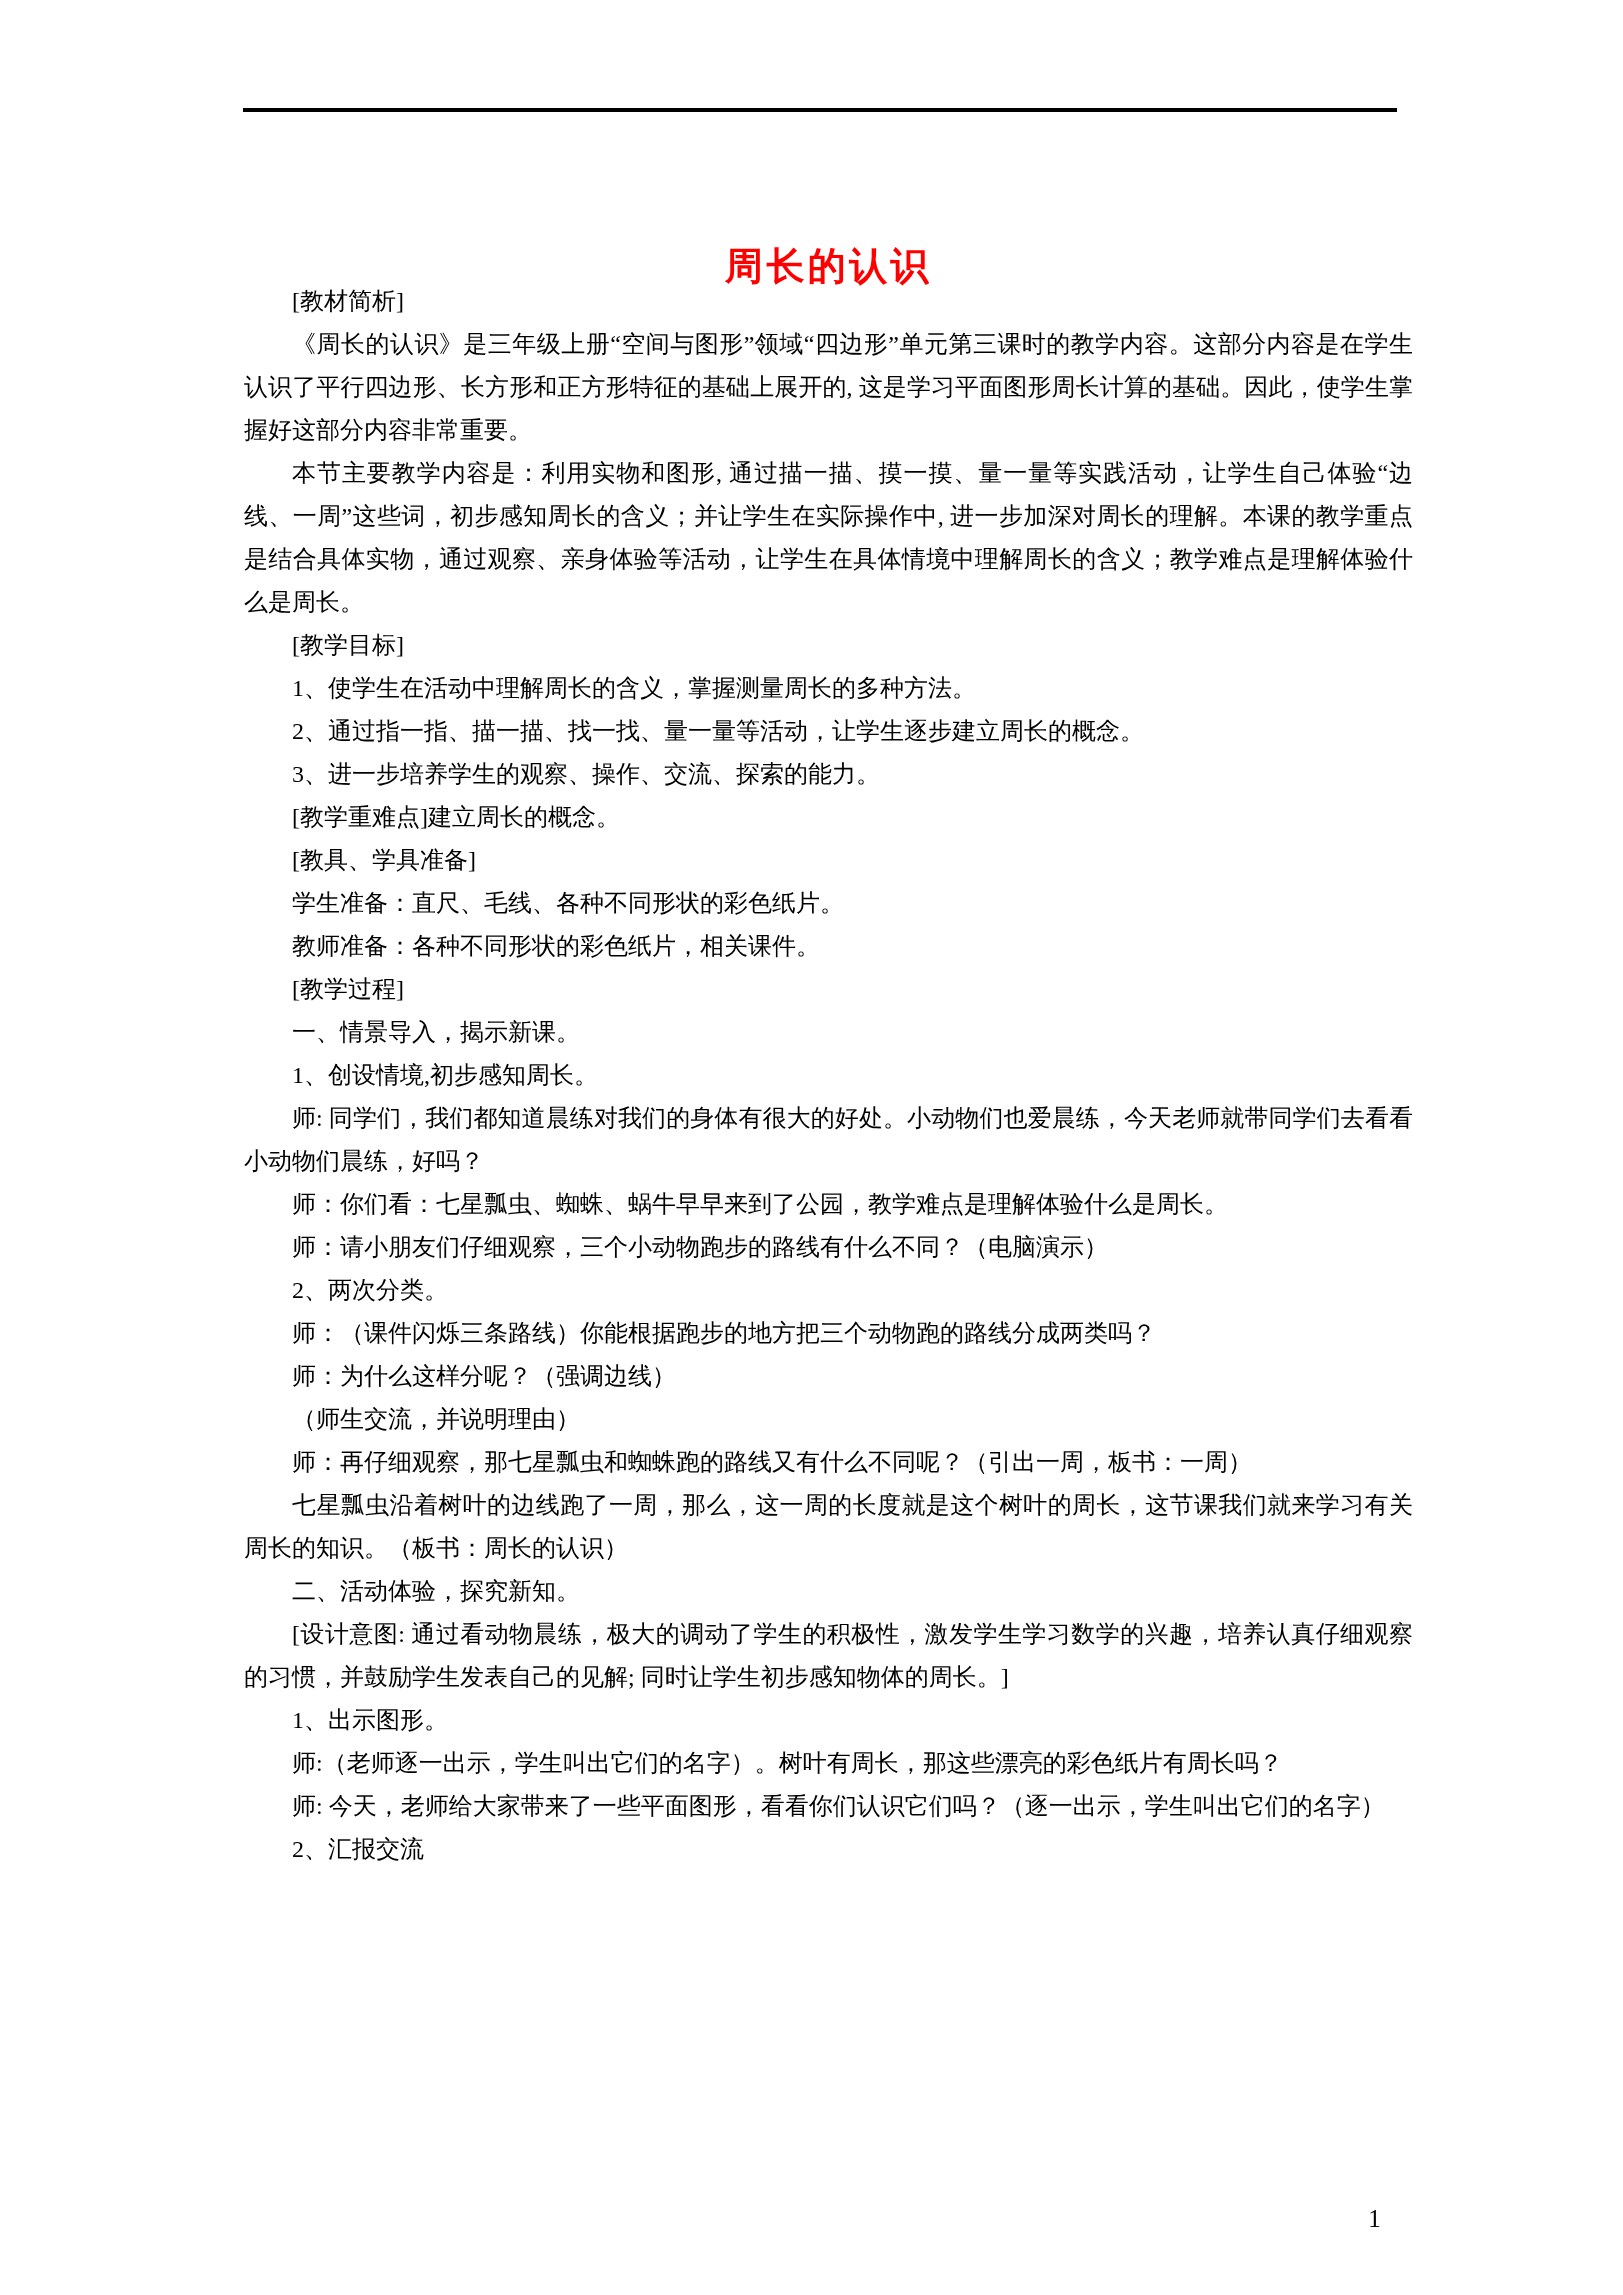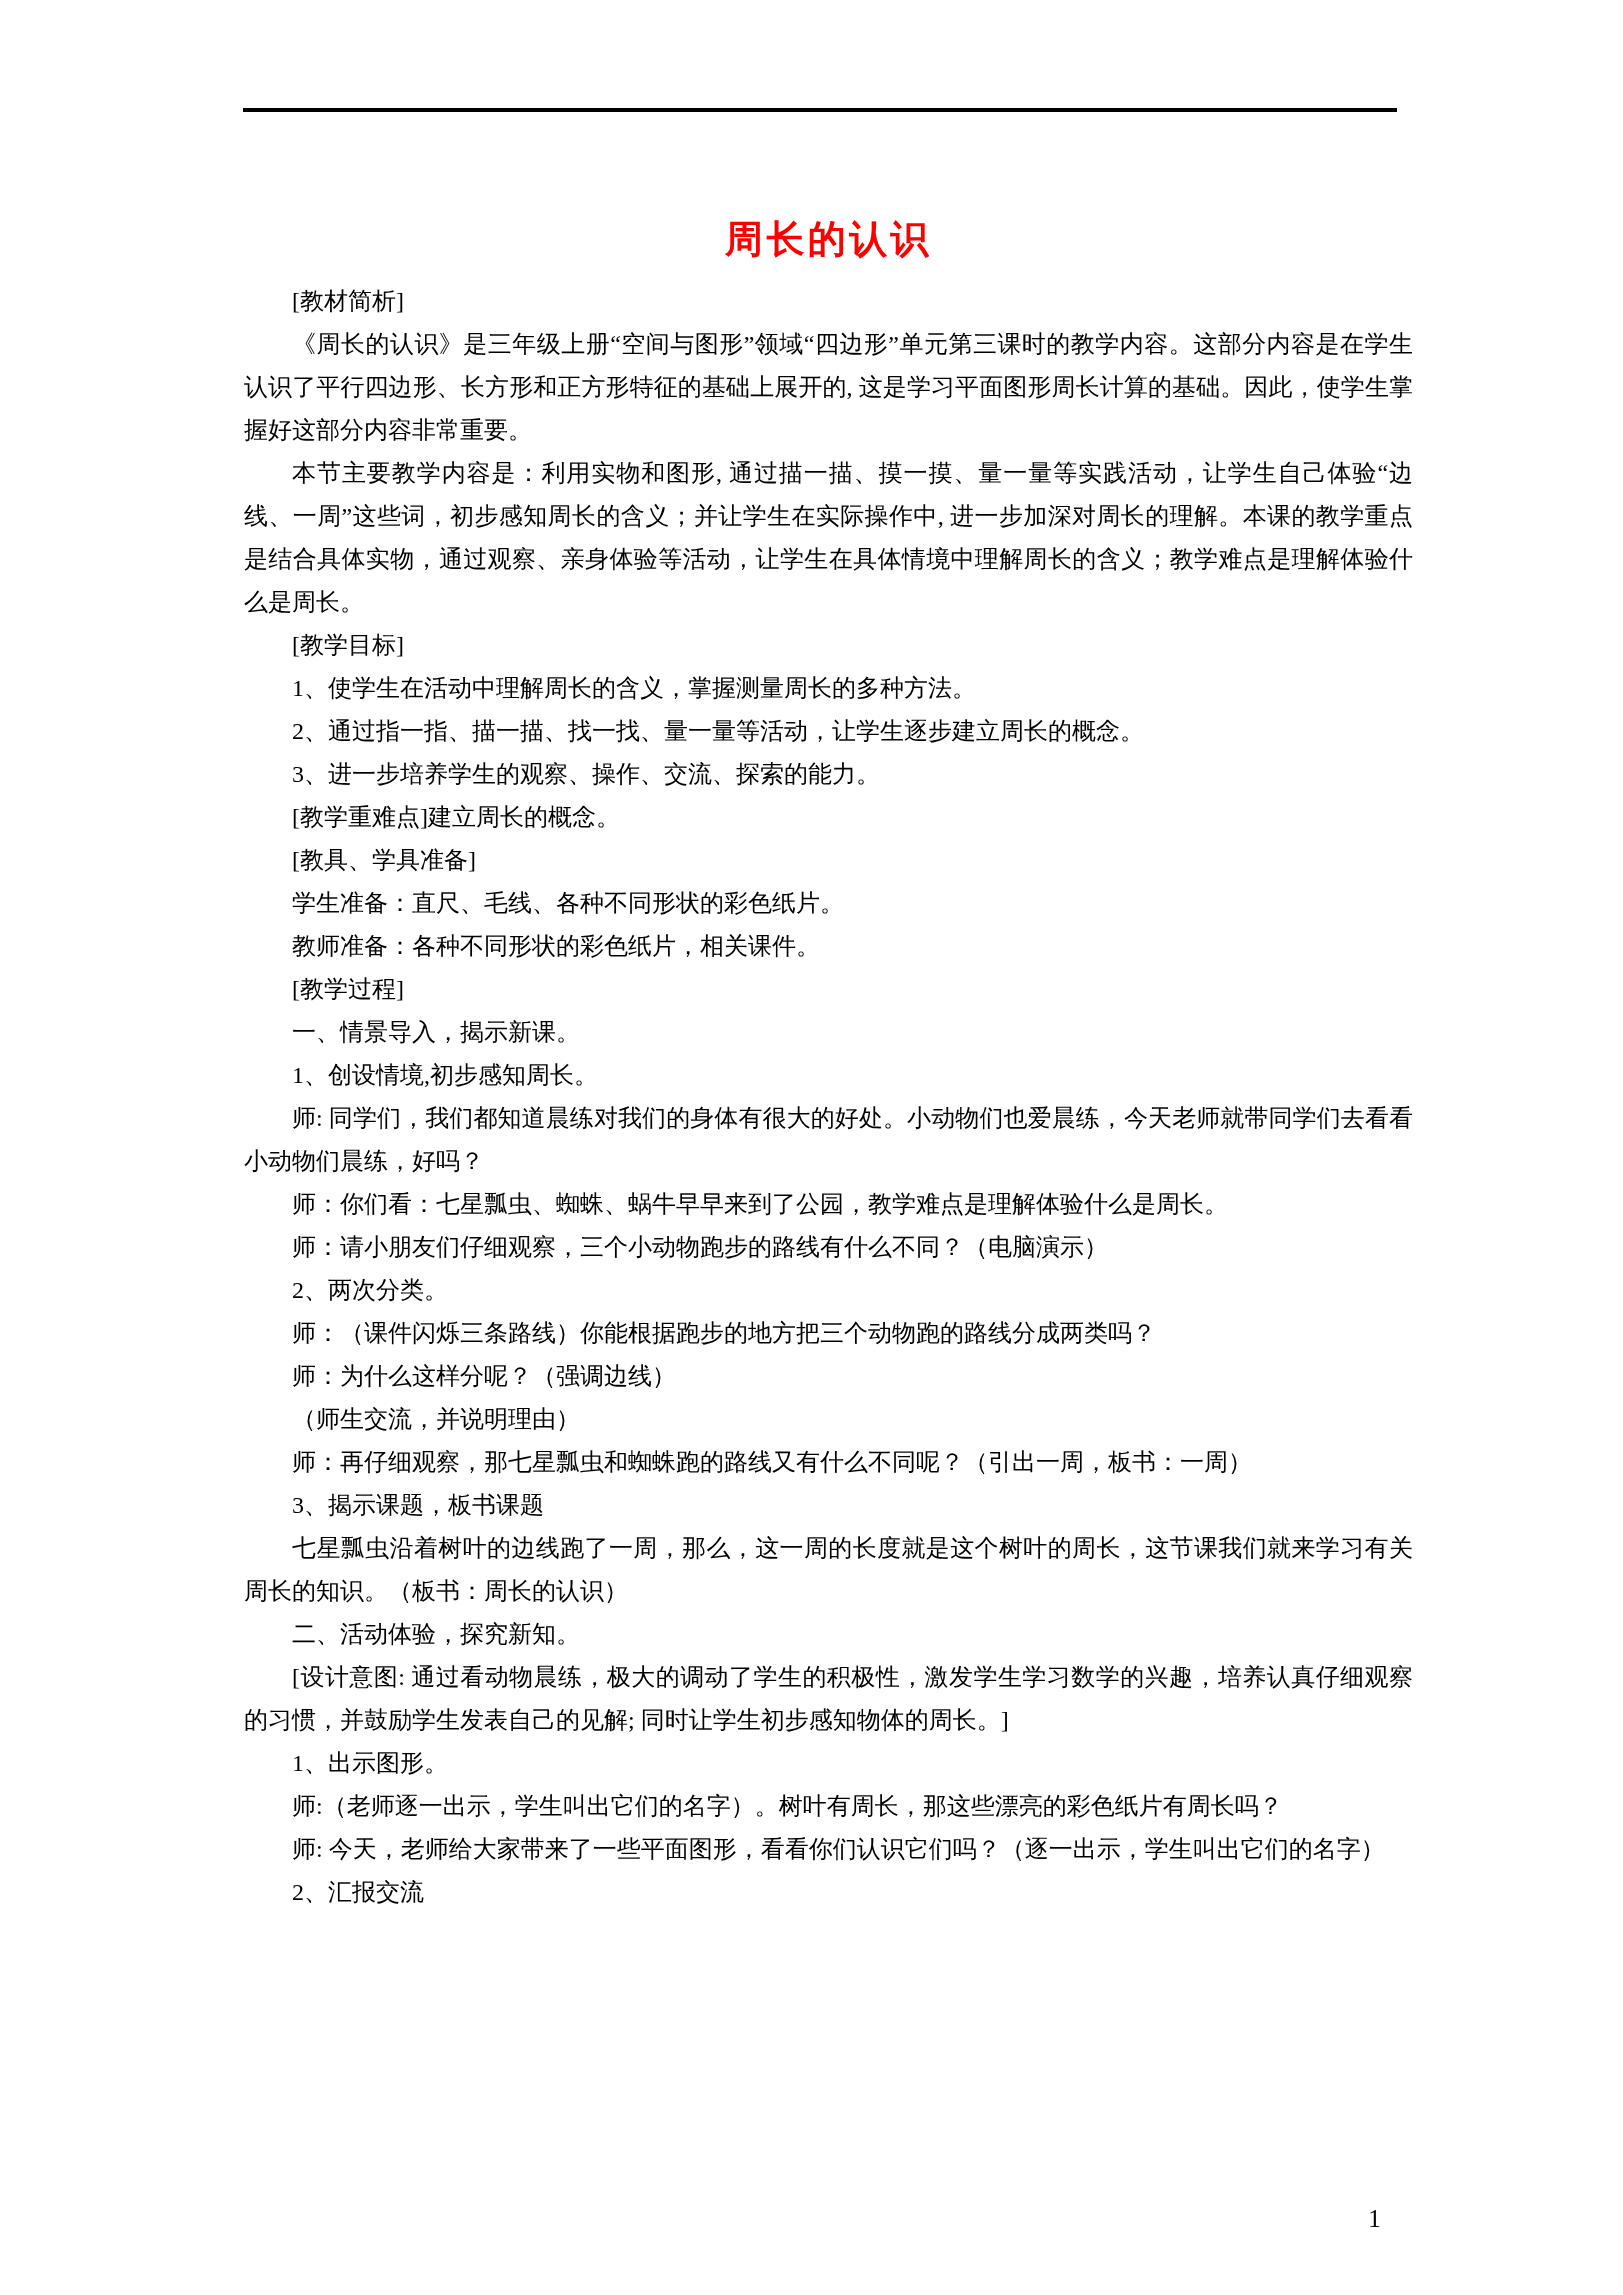--- a/index.html
+++ b/index.html
@@ -58,21 +58,21 @@
     text-align: center;
     font-size: 25px;
     line-height: 36px;
   }
 </style>
 </head>
 <body>
 
 <div class="page">
   <div class="top-rule"></div>
-  <div class="doc-title" style="color: rgb(255, 0, 0);">周长的认识</div>
+  <div class="doc-title" style="color: rgb(255, 0, 0); margin-top: 27px;">周长的认识</div>
   <div class="doc-body">
       <p class="para">[教材简析]</p>
       <p class="para">《周长的认识》是三年级上册“空间与图形”领域“四边形”单元第三课时的教学内容。这部分内容是在学生认识了平行四边形、长方形和正方形特征的基础上展开的, 这是学习平面图形周长计算的基础。因此，使学生掌握好这部分内容非常重要。</p>
       <p class="para">本节主要教学内容是：利用实物和图形, 通过描一描、摸一摸、量一量等实践活动，让学生自己体验“边线、一周”这些词，初步感知周长的含义；并让学生在实际操作中, 进一步加深对周长的理解。本课的教学重点是结合具体实物，通过观察、亲身体验等活动，让学生在具体情境中理解周长的含义；教学难点是理解体验什么是周长。</p>
       <p class="para">[教学目标]</p>
       <p class="para">1、使学生在活动中理解周长的含义，掌握测量周长的多种方法。</p>
       <p class="para">2、通过指一指、描一描、找一找、量一量等活动，让学生逐步建立周长的概念。</p>
       <p class="para">3、进一步培养学生的观察、操作、交流、探索的能力。</p>
       <p class="para">[教学重难点]建立周长的概念。</p>
       <p class="para">[教具、学具准备]</p>
@@ -82,21 +82,20 @@
       <p class="para">一、情景导入，揭示新课。</p>
       <p class="para">1、创设情境,初步感知周长。</p>
       <p class="para">师: 同学们，我们都知道晨练对我们的身体有很大的好处。小动物们也爱晨练，今天老师就带同学们去看看小动物们晨练，好吗？</p>
       <p class="para">师：你们看：七星瓢虫、蜘蛛、蜗牛早早来到了公园，教学难点是理解体验什么是周长。</p>
       <p class="para">师：请小朋友们仔细观察，三个小动物跑步的路线有什么不同？（电脑演示）</p>
       <p class="para">2、两次分类。</p>
       <p class="para">师：（课件闪烁三条路线）你能根据跑步的地方把三个动物跑的路线分成两类吗？</p>
       <p class="para">师：为什么这样分呢？（强调边线）</p>
       <p class="para">（师生交流，并说明理由）</p>
       <p class="para">师：再仔细观察，那七星瓢虫和蜘蛛跑的路线又有什么不同呢？（引出一周，板书：一周）</p>
-      <p class="para">3、揭示课题，板书课题</p>
       <p class="para">七星瓢虫沿着树叶的边线跑了一周，那么，这一周的长度就是这个树叶的周长，这节课我们就来学习有关周长的知识。（板书：周长的认识）</p>
       <p class="para">二、活动体验，探究新知。</p>
       <p class="para">[设计意图: 通过看动物晨练，极大的调动了学生的积极性，激发学生学习数学的兴趣，培养认真仔细观察的习惯，并鼓励学生发表自己的见解; 同时让学生初步感知物体的周长。]</p>
       <p class="para">1、出示图形。</p>
       <p class="para">师:（老师逐一出示，学生叫出它们的名字）。树叶有周长，那这些漂亮的彩色纸片有周长吗？</p>
       <p class="para">师: 今天，老师给大家带来了一些平面图形，看看你们认识它们吗？（逐一出示，学生叫出它们的名字）</p>
       <p class="para">2、汇报交流</p>
     </div>
   <div class="page-number">1</div>
 </div>

